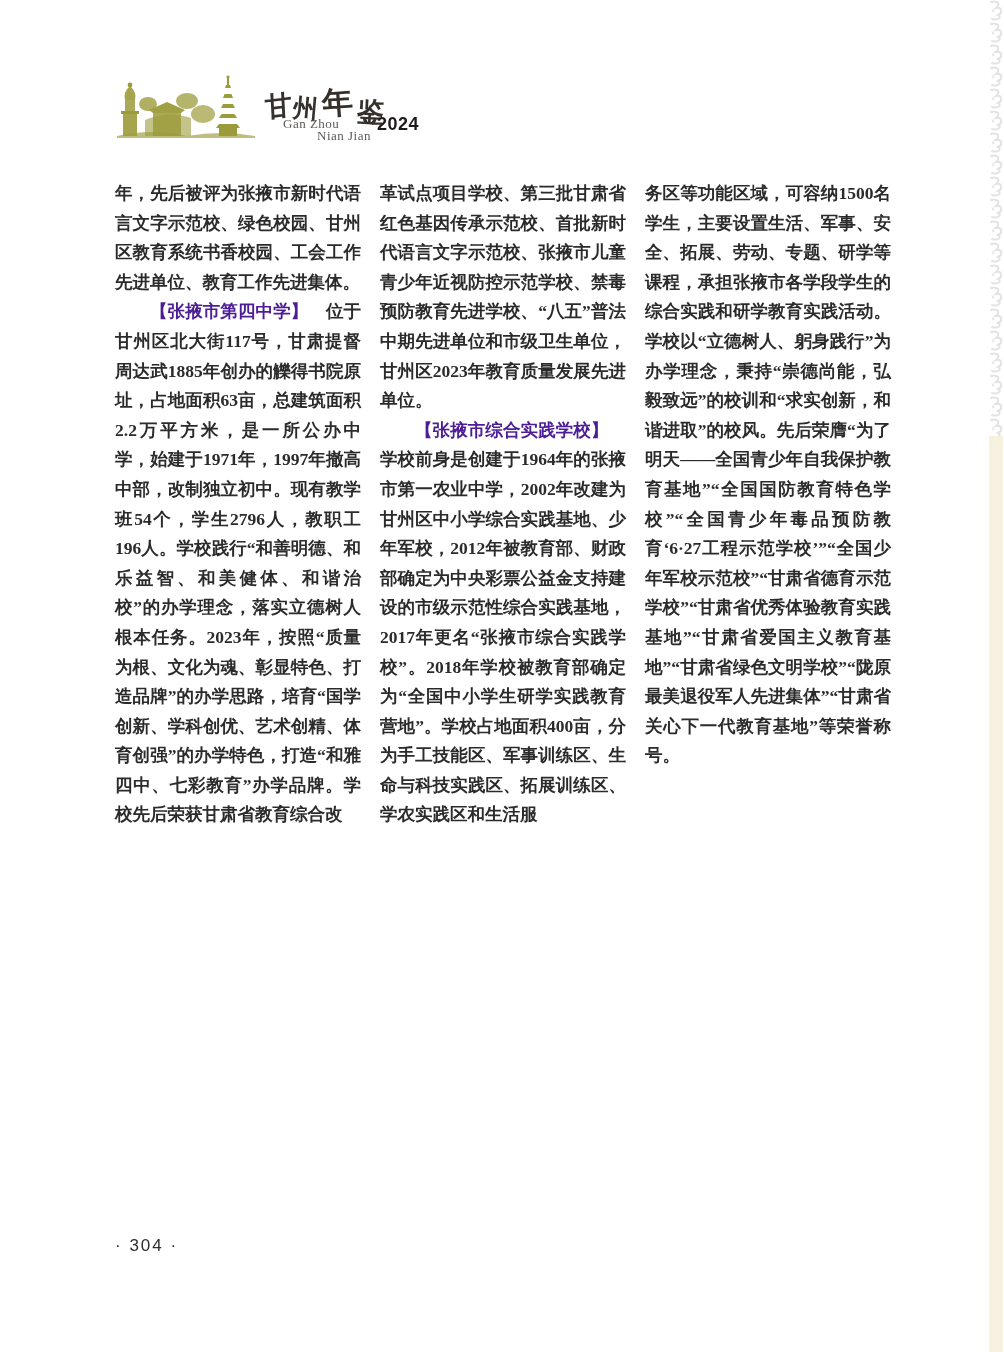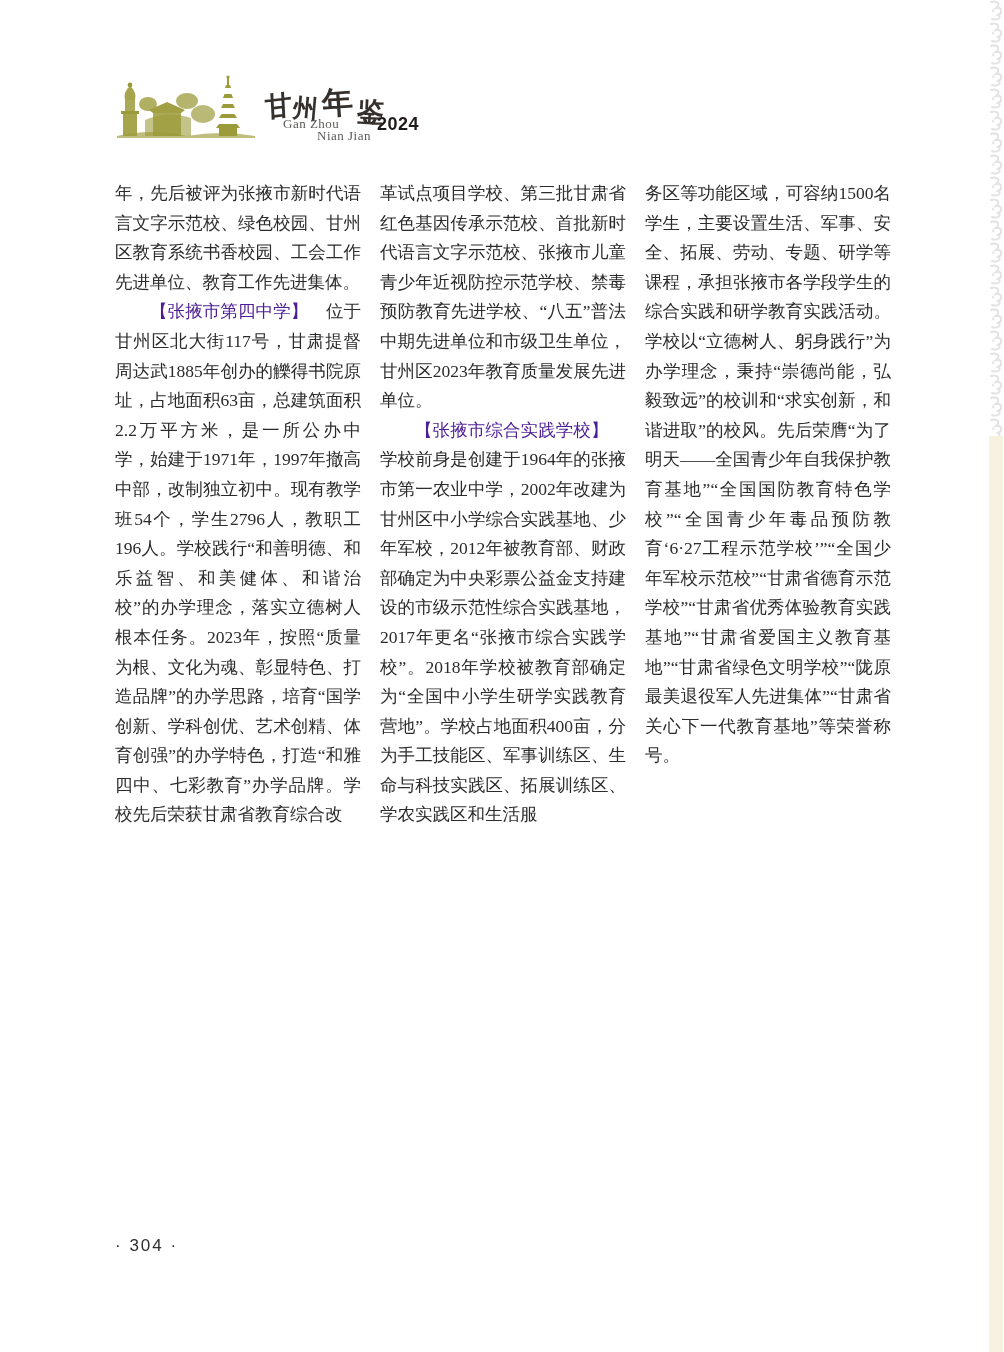--- a/index.html
+++ b/index.html
@@ -18,21 +18,21 @@
   .c3{left:57px;top:4px;font-size:31px;transform:rotate(-4deg);}
   .c4{left:92px;top:16px;font-size:27px;transform:rotate(3deg);}
   .pinyin{position:absolute;color:#5c5a58;font-size:13px;font-family:"Liberation Serif",serif;letter-spacing:.5px;}
   .py-top{left:168px;top:44px;}
   .py-bottom{left:202px;top:56px;}
   .year{position:absolute;left:262px;top:42px;font-family:"Liberation Sans",sans-serif;
         font-weight:bold;font-size:18px;color:#1f1b1a;letter-spacing:.5px;}
   
   .columns{position:absolute;left:115px;top:179px;width:776px;}
   .col{position:absolute;top:0;width:246px;font-size:17.5px;line-height:29.6px;
-       color:#2b2b2b;text-align:justify;text-justify:inter-ideograph;}
+       color:#2b2b2b;text-align:justify;text-justify:inter-ideograph;font-weight:bold;}
   .col-0{left:0;} .col-1{left:265px;} .col-2{left:530px;}
   .col p{margin:0;}
   .entry{text-indent:2em;}
   .entry-heading{color:#4c1d95;}
   .byline{text-align:right;text-indent:0;}
   
   .pageno{position:absolute;left:115px;top:1236px;font-size:17px;color:#2e2e2e;
           font-family:Liberation Sans, sans-serif;letter-spacing:2px;}
   
   .edge-pattern{position:absolute;left:987px;top:0;width:17px;height:436px;}

